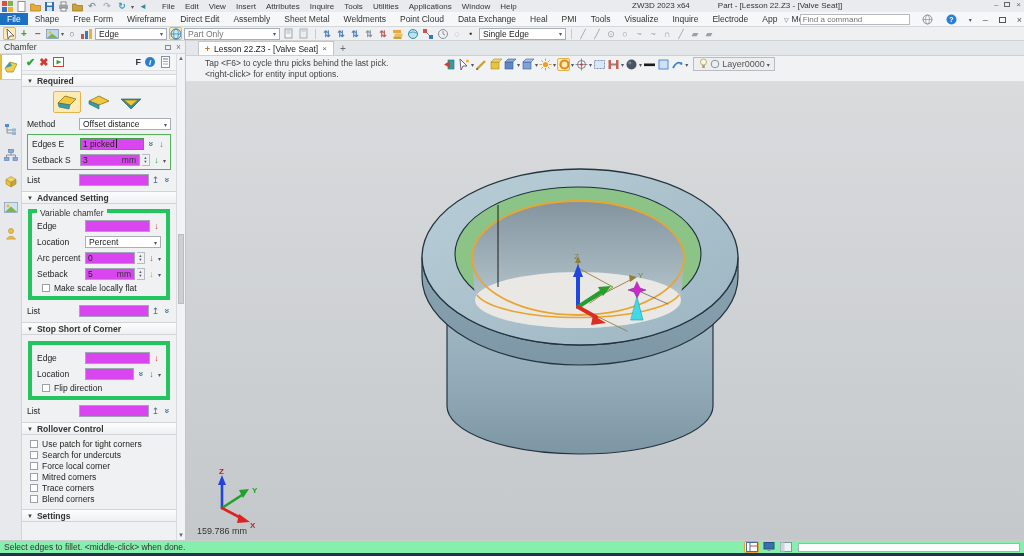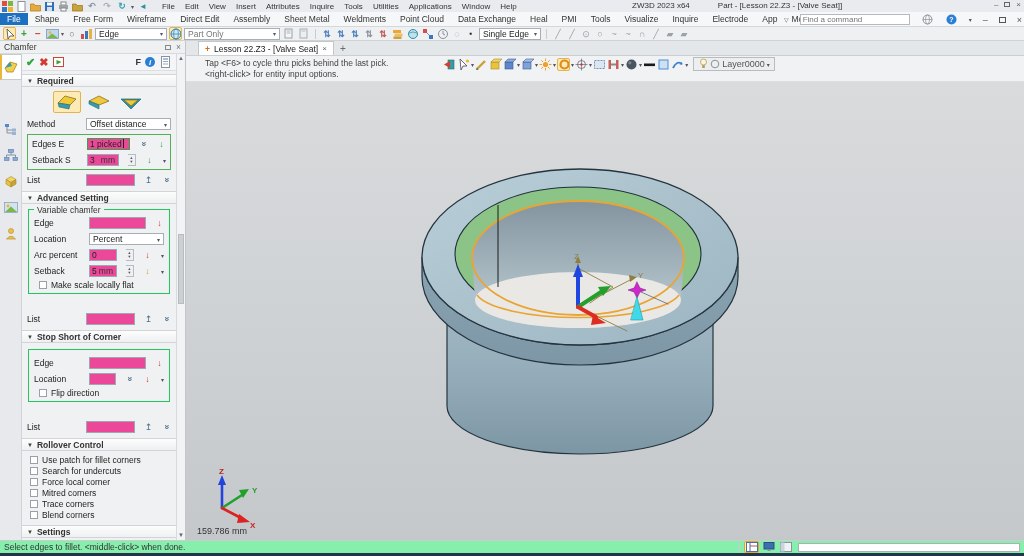--- a/index.html
+++ b/index.html
@@ -39,35 +39,35 @@
 #pside{position:absolute;left:0;top:13px;width:22px;bottom:0;background:#e7e9ec;border-right:1px solid #d2d5d8}
 .sideico{width:22px;height:26px;display:flex;align-items:center;justify-content:center}
 .sideico.sel{background:#fff;border:1px solid #c8cbce;border-left:2px solid #e8b93c}
 #pbody{position:absolute;left:22px;top:13px;right:9px;bottom:0;overflow:hidden}
 #pscroll{position:absolute;right:0;top:13px;width:9px;bottom:0;background:#f2f3f4;border-left:1px solid #d8dbde;font-size:6px;color:#667;text-align:center}
 #pscroll .thumb{position:absolute;left:1px;right:1px;top:180px;height:70px;background:#ccd0d3;border:1px solid #b8bcc0}
 .frow{height:17px;display:flex;align-items:center;gap:4px;padding:0 4px;border-bottom:1px solid #dde0e2;background:#f4f5f6}
 .frow .sp{flex:1}
 .shdr{display:flex;align-items:center;gap:4px;background:linear-gradient(#fdfdfd,#eef0f1);border-top:1px solid #d2d5d8;border-bottom:1px solid #d2d5d8;height:13px;padding:0 5px;font-weight:bold;color:#333;margin-top:3px;font-size:8.5px}
 .shdr .tri{font-size:6px;color:#444}
-.row{display:flex;align-items:center;height:16px;gap:9px;padding:0 5px;font-size:8.5px}
+.row{display:flex;align-items:center;height:16px;gap:2px;padding:0 5px;font-size:8.5px}
 .row .lbl{width:50px;flex:none;color:#222}
-.inp{flex:1;height:12px;border:1px solid #9fa8b2;background:#ec4899;display:flex;padding:0 2px;font-size:8.5px;min-width:0}
+.inp{flex:1;height:12px;border:1px solid #9fa8b2;background:#d946ef;display:flex;padding:0 2px;font-size:8.5px;min-width:0}
 .inp .unit{margin-left:auto;color:#333;padding-right:1px}
 .caret{width:1px;height:9px;background:#222;margin-left:1px}
 .spin{display:flex;flex-direction:column;width:8px;height:12px;border:1px solid #b5bcc2;border-left:none;background:#eef0f1;align-items:center;justify-content:center;font-size:4.5px;line-height:4px;color:#556;flex:none}
 .pk{font-weight:bold;font-size:9px;flex:none;width:9px;text-align:center}
 .pk.g{color:#2f9e44}.pk.r{color:#d03535}.pk.y{color:#d4a017}
 .rot{display:inline-block;transform:rotate(90deg);font-weight:bold;color:#4a6f8a;font-size:9px;flex:none;width:9px;text-align:center}
 .lup{color:#4a6f8a;font-size:9px;flex:none;width:9px;text-align:center}
 .cdd{font-size:6px;color:#556;flex:none}
 .greenbox{margin:2px 5px;border:1px solid #54b054;padding:1px 2px}
 .greenbox .row{padding:0 2px}
 .greenbox .row .lbl{width:46px}
-.groupbox{margin:5px 6px 17px;border:1px solid #22c55e;position:relative;padding:5px 2px 3px}
+.groupbox{margin:5px 6px 3px;border:4px solid #22c55e;position:relative;padding:5px 2px 3px}
 .groupbox .legend{position:absolute;top:-5px;left:5px;background:#f0f1f2;padding:0 3px;font-size:8.5px;color:#333}
 .groupbox .row{padding:0 3px}
 .groupbox .row .lbl{width:46px}
 .cbrow{display:flex;align-items:center;gap:4px;height:11px;padding:0 8px;font-size:8.5px}
 .cb{width:8px;height:8px;border:1px solid #99a0a8;background:#fff;flex:none}
 .micons{display:flex;justify-content:center;gap:4px;padding:4px 0 3px}
 .mbtn{width:28px;height:22px;border:1px solid transparent;display:flex;align-items:center;justify-content:center}
 .mbtn.hl{background:#fdeab5;border:1px solid #e3b44c}
 .inf{width:10px;height:10px;border-radius:5px;background:#2a7fd4;color:#fff;font-size:8px;font-weight:bold;display:inline-flex;align-items:center;justify-content:center;font-style:italic}
 
@@ -291,21 +291,21 @@
     </span>
   <span class="ico">
       <svg width="12" height="12">
         <circle cx="6" cy="6" r="4.5" fill="none" stroke="#8a929a"></circle>
         <line x1="6" y1="6" x2="6" y2="3" stroke="#8a929a"></line>
         <line x1="6" y1="6" x2="8" y2="7" stroke="#8a929a"></line>
       </svg>
     </span>
   <span class="tglyph" style="color:#99a;font-size:9px">◌</span>
   <span class="tglyph" style="color:#222;font-size:8px">▪</span>
-  <div class="combo" style="width:62px">
+  <div class="combo" style="width:87px">
       <span class="cl">Single Edge</span>
       <span class="cdd">▾</span>
     </div>
   <span class="sepv"></span>
   <span class="gico">╱</span>
   <span class="gico">╱</span>
   <span class="gico">⊙</span>
   <span class="gico">○</span>
   <span class="gico">~</span>
   <span class="gico">~</span>
@@ -540,21 +540,21 @@
       <span class="rot">»</span>
     </div>
 
     <div class="shdr">
         <span class="tri">▼</span>
         <span>Rollover Control</span>
       </div>
     <div style="padding:3px 0 2px">
       <div class="cbrow">
           <span class="cb"></span>
-          <span>Use patch for fillet corners</span>
+          <span>Use patch for tight corners</span>
         </div>
       <div class="cbrow">
           <span class="cb"></span>
           <span>Search for undercuts</span>
         </div>
       <div class="cbrow">
           <span class="cb"></span>
           <span>Force local corner</span>
         </div>
       <div class="cbrow">

